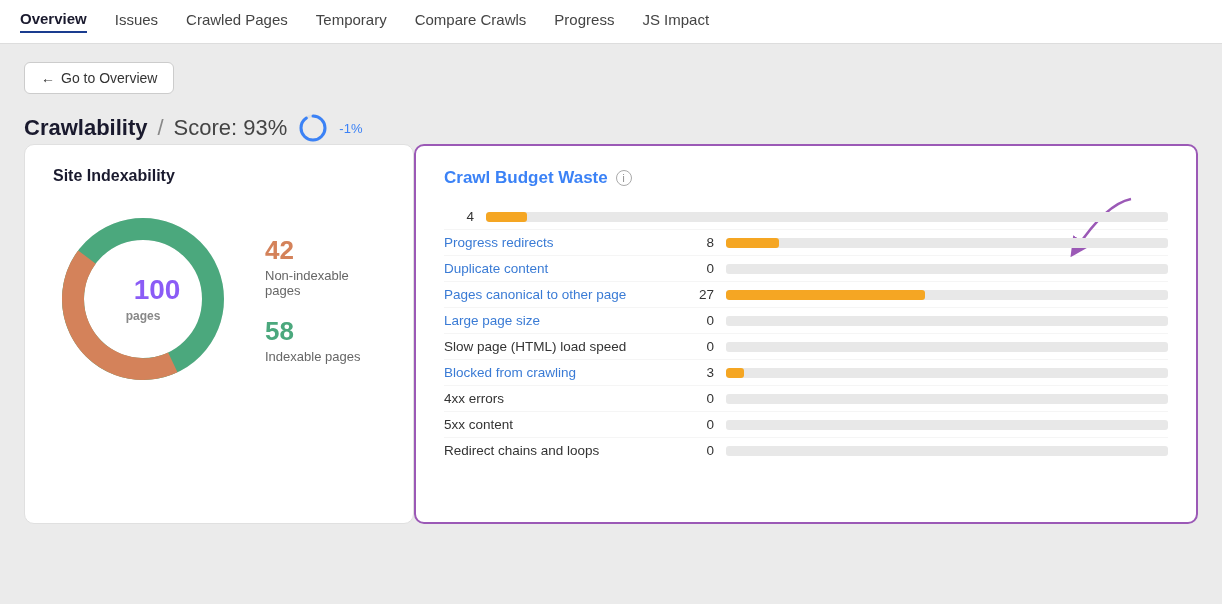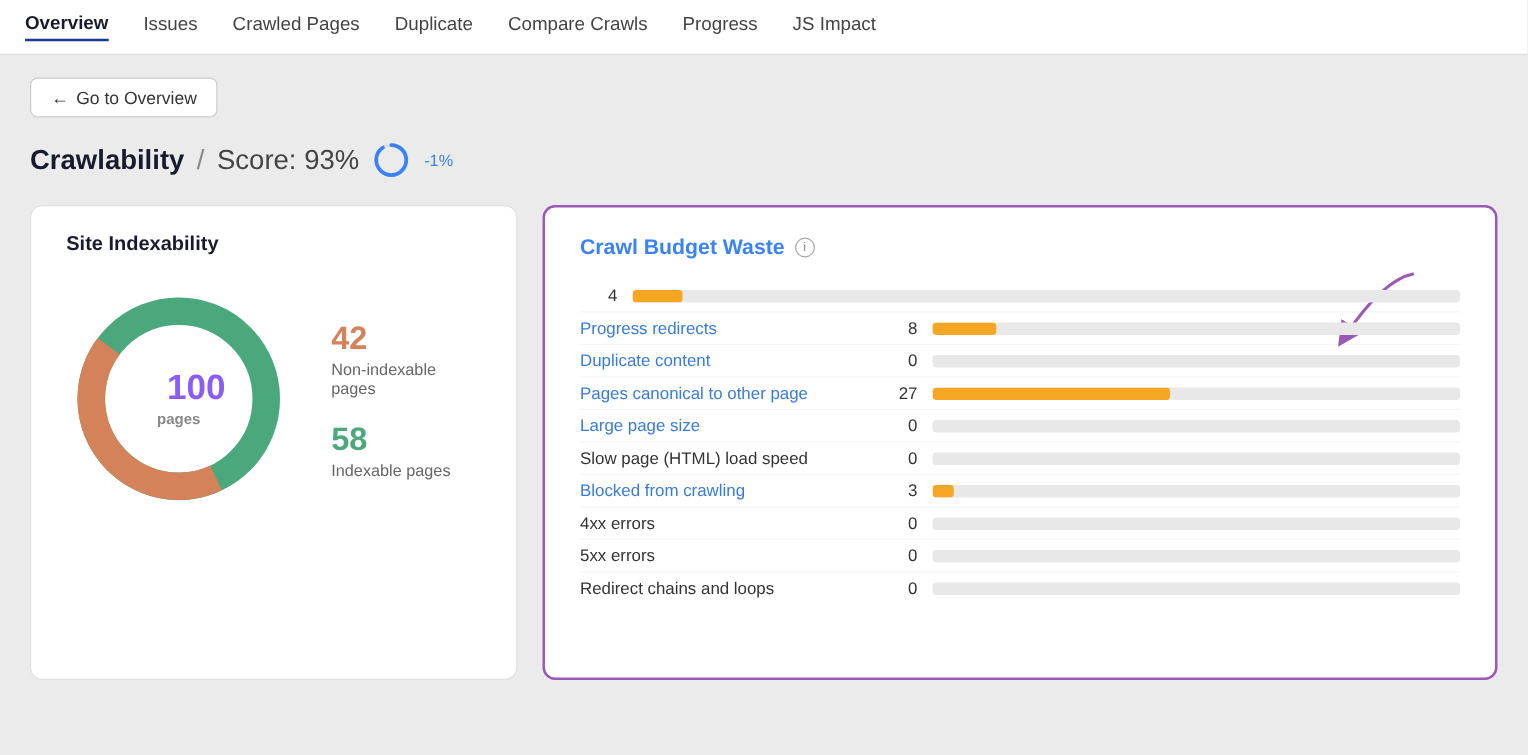--- a/index.html
+++ b/index.html
@@ -55,21 +55,20 @@
       color: #333;
       cursor: pointer;
       margin-bottom: 18px;
     }
 
     
     .page-title-row {
       display: flex;
       align-items: center;
       gap: 10px;
-      margin-bottom: 20px;
     }
     .page-title {
       font-size: 22px;
       font-weight: 700;
       color: #1a1a2e;
     }
     .title-sep {
       font-size: 22px;
       color: #888;
       font-weight: 300;
@@ -85,21 +84,20 @@
     }
     .score-change {
       font-size: 13px;
       color: #3b82f6;
       font-weight: 500;
     }
 
     
     .cards-row {
       display: flex;
-      gap: 20px;
       align-items: flex-end;
     }
 
     
     .indexability-card {
       background: #fff;
       border-radius: 10px;
       border: 1px solid #e0e0e0;
       padding: 22px 28px;
       width: 390px;
@@ -246,21 +244,21 @@
       background: #f5a623;
     }
   </style>
 </head>
 <body>
 
 <nav class="top-nav">
   <a class="active">Overview</a>
   <a>Issues</a>
   <a>Crawled Pages</a>
-  <a>Duplicate</a>
+  <a>Temporary</a>
   <a>Compare Crawls</a>
   <a>Progress</a>
   <a>JS Impact</a>
 </nav>
 
 <div class="main">
 
   
   <button class="back-btn">
     <span>←</span>
@@ -383,21 +381,21 @@
             </div>
           </div>
           <div class="budget-row">
             <span class="budget-label black">4xx errors</span>
             <span class="budget-count">0</span>
             <div class="budget-bar-track">
               <div class="budget-bar-fill" style="width: 0%;"></div>
             </div>
           </div>
           <div class="budget-row">
-            <span class="budget-label black">5xx errors</span>
+            <span class="budget-label black">5xx content</span>
             <span class="budget-count">0</span>
             <div class="budget-bar-track">
               <div class="budget-bar-fill" style="width: 0%;"></div>
             </div>
           </div>
           <div class="budget-row">
             <span class="budget-label black">Redirect chains and loops</span>
             <span class="budget-count">0</span>
             <div class="budget-bar-track">
               <div class="budget-bar-fill" style="width: 0%;"></div>

